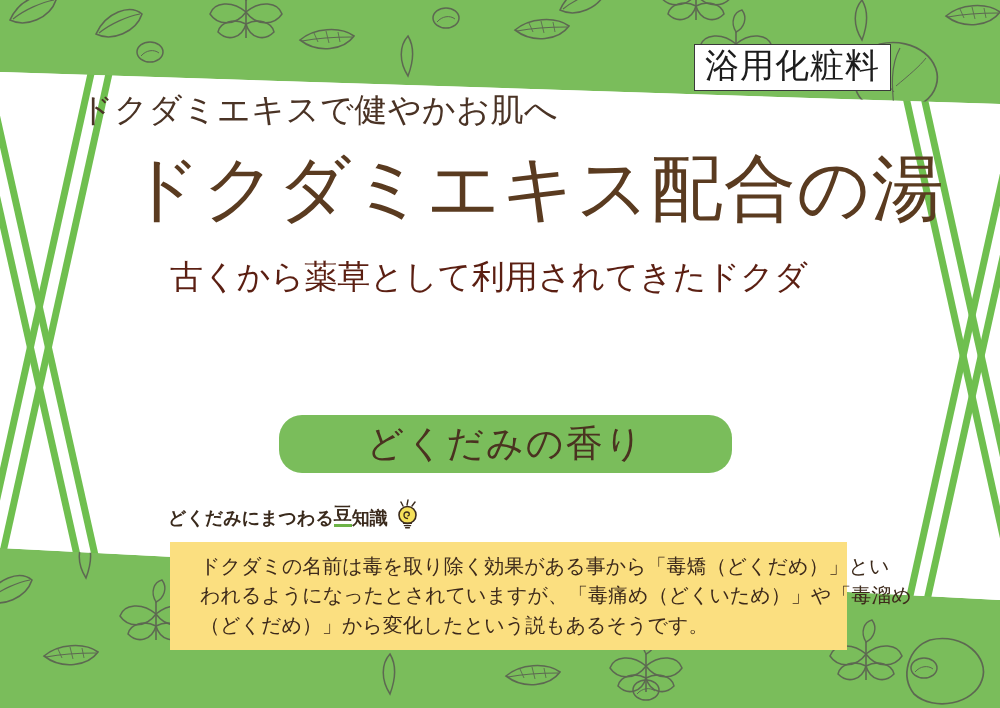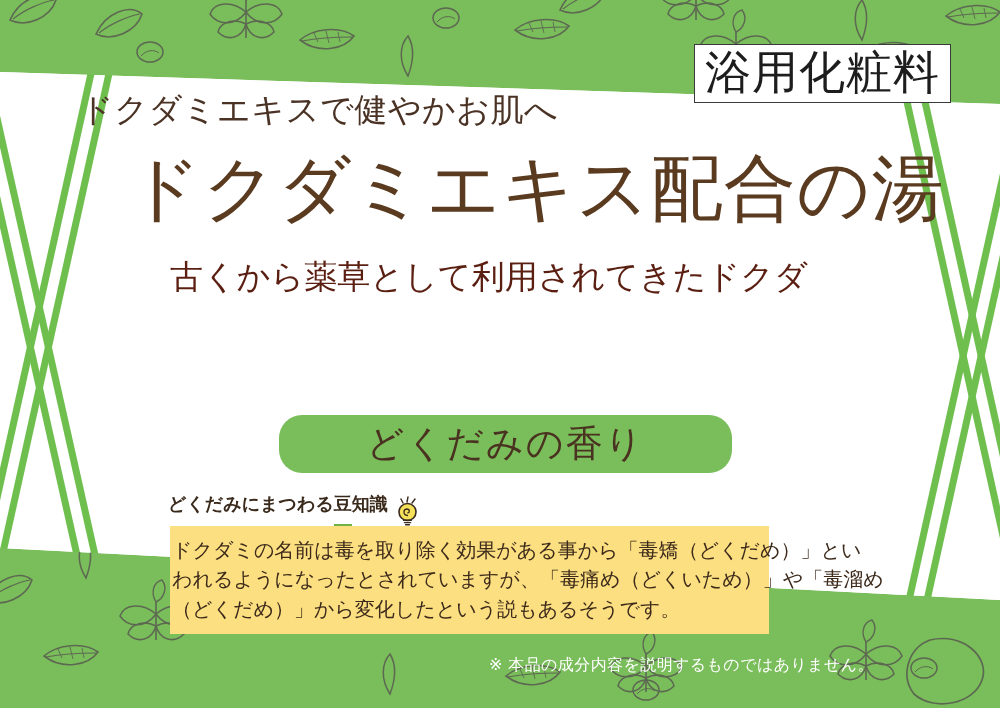--- a/index.html
+++ b/index.html
@@ -15,21 +15,21 @@
   }
 
   
   #bg-svg { position:absolute; inset:0; width:1000px; height:708px; }
 
   
   .badge {
     position:absolute; left:694px; top:44px;
     padding:3px 10px 6px 10px;
     background:#ffffff; border:1.6px solid #3a3a3a;
-    font-size:46px; line-height:1.05;
+    font-size:34px; line-height:1.05;
     color:#1d1d1d; letter-spacing:1px;
     font-family:"DejaVu Sans","Liberation Sans",sans-serif;
     white-space:nowrap;
   }
 
   
   .subtitle {
     position:absolute; left:80px; top:92px;
     font-size:33px; line-height:1.1; letter-spacing:0.5px;
     color:#4a3325; white-space:nowrap;
@@ -58,42 +58,42 @@
     display:flex; align-items:center; justify-content:center;border-radius:23px;
   }
   .scent-band span {
     font-size:37px; letter-spacing:2px; color:#4a3220;
     font-family:"DejaVu Sans","Liberation Sans",sans-serif;
   }
 
   
   .trivia-head {
     position:absolute; left:168px; top:495px;
-    display:flex; gap:0px;
+    display:flex; align-items:flex-end; gap:0px;
     height:32px;
   }
   .trivia-head .th-a, .trivia-head .th-c {
     font-size:18px; font-weight:bold; color:#3a2a1c;
     font-family:"DejaVu Sans","Liberation Sans",sans-serif;
     line-height:1;
   }
   .trivia-head .th-b {
     font-size:18px; font-weight:bold; color:#3a2a1c;
     font-family:"DejaVu Sans","Liberation Sans",sans-serif;
     line-height:1; border-bottom:3px solid #6db347;
     padding-bottom:1px;
   }
   .bulb { width:34px; height:32px; margin-left:2px; margin-bottom:-3px; }
 
   
   .trivia-box {
-    position:absolute; left:170px; top:526px;
-    width:599px; height:108px;
+    position:absolute; left:170px; top:542px;
+    width:677px; height:108px;
     background:#fbdf80;
-    padding:10px 14px 0 2px;
+    padding:10px 14px 0 30px;
   }
   .trivia-box div {
     font-size:20px; line-height:1.47; color:#3d2a1b;
     white-space:nowrap; letter-spacing:0px;
     font-family:"DejaVu Sans","Liberation Sans",sans-serif;
   }
 
   
   .disclaimer {
     position:absolute; left:489px; top:655px;
@@ -230,15 +230,14 @@
       <path d="M13.6,25.2 L21.4,25.2 M14.4,27.6 L20.6,27.6 M15.6,29.8 L19.4,29.8" stroke="#3a2a1c" stroke-width="1.4" fill="none" stroke-linecap="round"></path>
     </svg>
   </div>
 
   <div class="trivia-box">
     <div>ドクダミの名前は毒を取り除く効果がある事から「毒矯（どくだめ）」とい</div>
     <div>われるようになったとされていますが、「毒痛め（どくいため）」や「毒溜め</div>
     <div>（どくだめ）」から変化したという説もあるそうです。</div>
   </div>
 
-  <div class="disclaimer">※ 本品の成分内容を説明するものではありません。</div>
 
 </div>
 
 </body></html>

